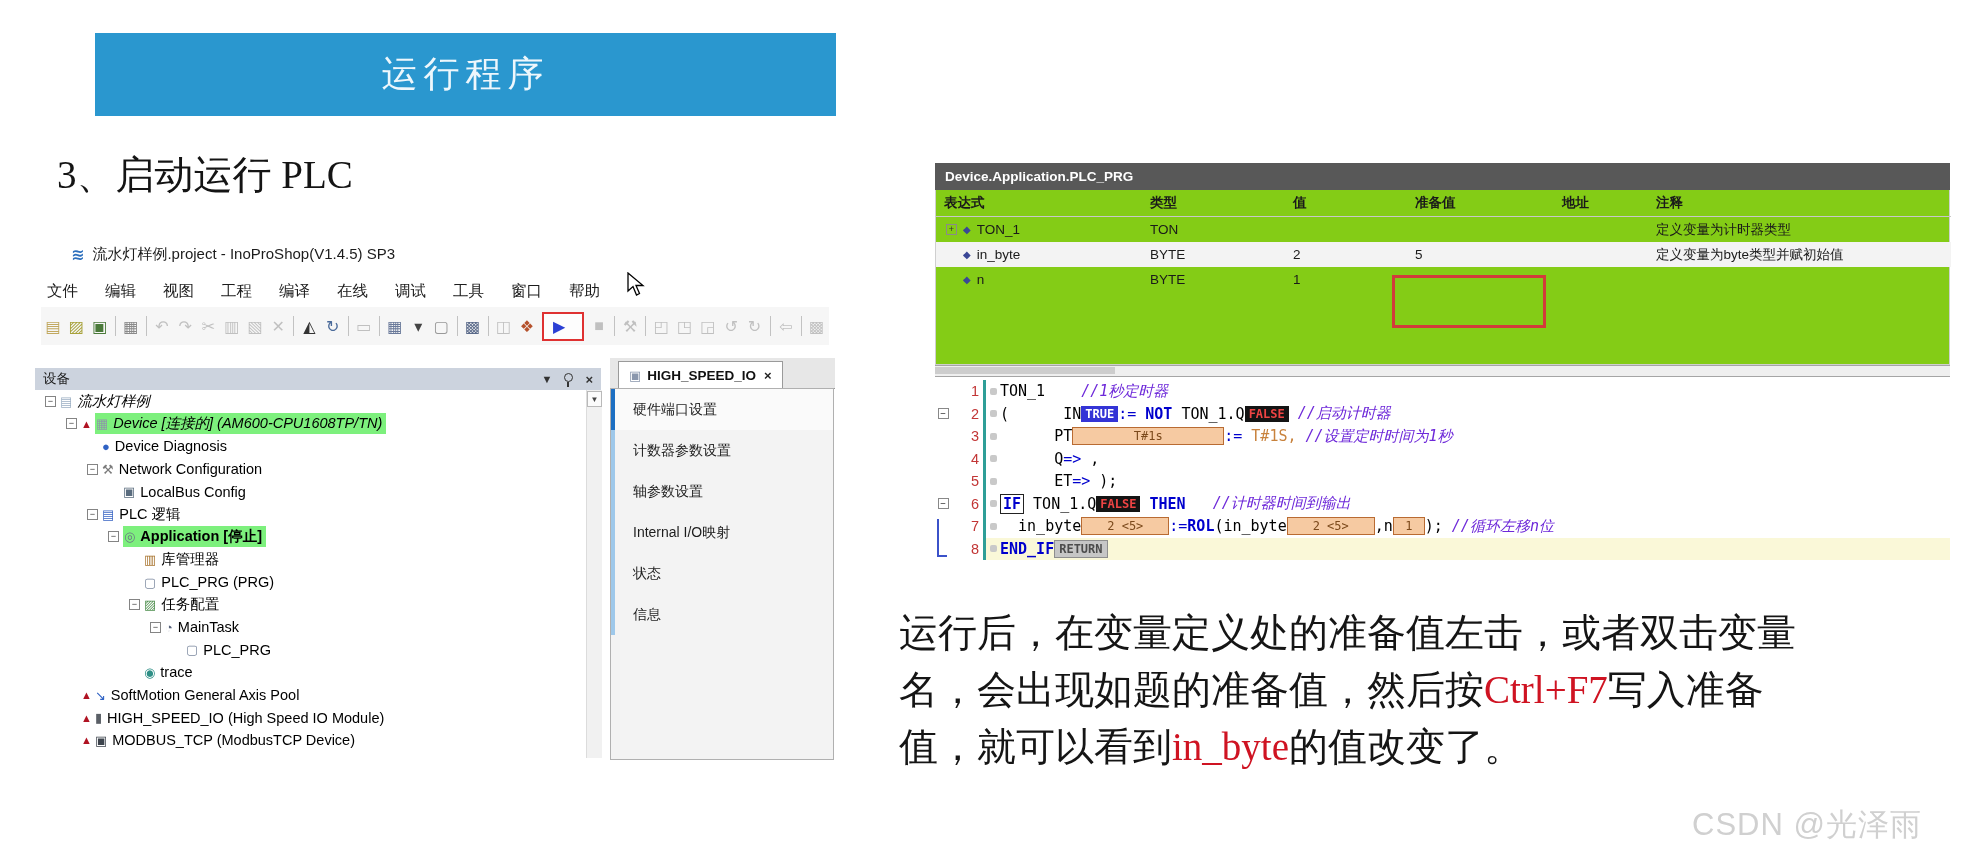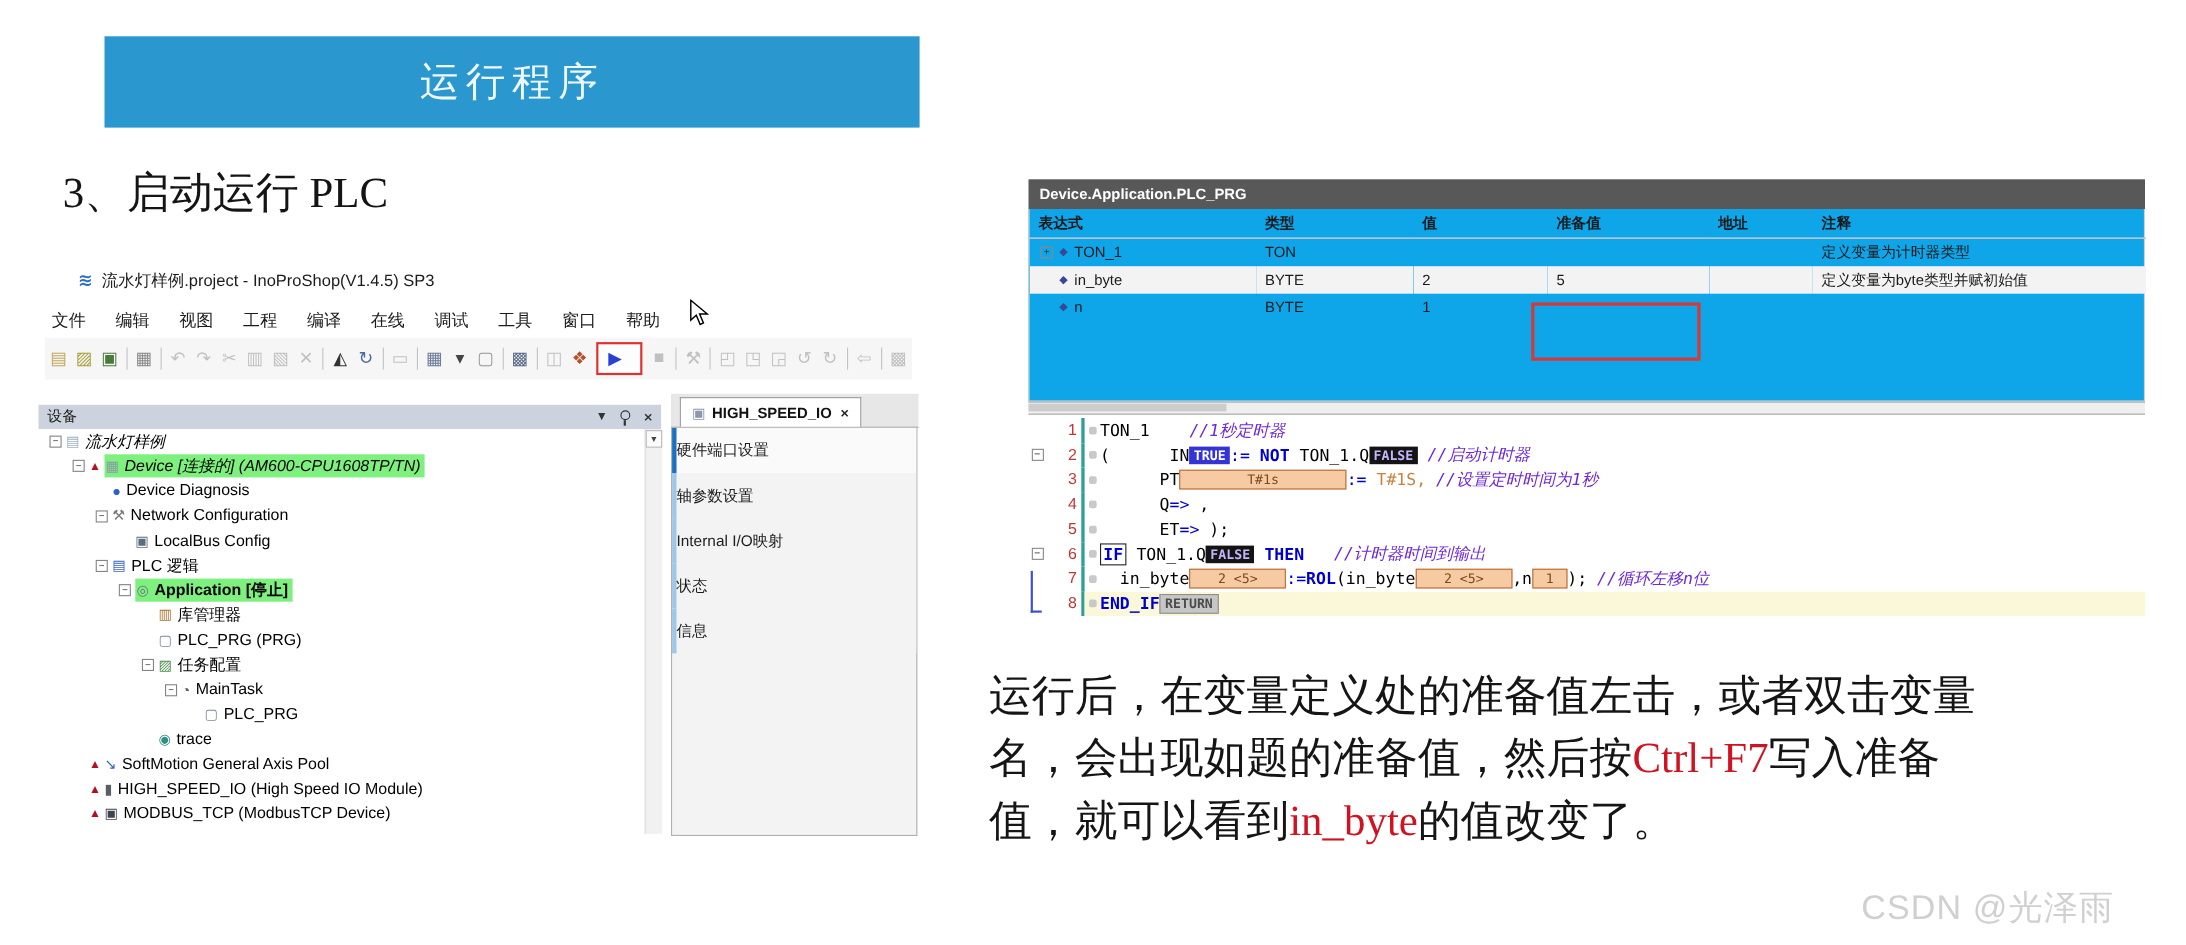--- a/index.html
+++ b/index.html
@@ -49,28 +49,28 @@
   .vsbtn{width:13px;height:14px;border:1px solid #b9b9b9;background:#fbfbfb;margin:1px auto;
          font-size:8px;color:#444;display:flex;align-items:center;justify-content:center}
 
   .tabstrip{position:absolute;left:575px;top:113px;width:225px;height:30px;background:#e7e7e7;border-bottom:1px solid #9a9a9a}
   .tab{position:absolute;left:8px;top:3px;height:27px;background:#fff;border:1px solid #9a9a9a;border-bottom:none;
        display:flex;align-items:center;gap:6px;padding:0 10px;font-size:13.5px;font-weight:bold;color:#111}
   .tabico{color:#8a97ad;font-size:13px;font-weight:normal}
   .tabclose{font-weight:bold;font-size:13px;color:#222;margin-left:2px}
   .sidelist{position:absolute;left:575px;top:143px;width:224px;height:372px;background:#f3f3f3;
             border:1px solid #b0b0b0;box-sizing:border-box}
-  .sitem{height:41px;display:flex;align-items:center;padding-left:0;font-size:14px;color:#1d1d1d;
+  .sitem{height:41px;display:flex;align-items:center;padding-left:18px;font-size:14px;color:#1d1d1d;
          border-left:4px solid #9ec8ea;background:#f3f3f3}
   .sitem.active{border-left-color:#1d6fc2;background:#fafafa}
 
   
   .watch{left:935px;top:163px;width:1015px;font-size:13.5px}
   .wtitle{height:27px;background:#585858;color:#fff;font-weight:bold;display:flex;align-items:center;padding-left:10px}
-  .wbody{border:1px solid #cfcfcf;border-top:none;background:#0ea5e9;position:relative}
+  .wbody{border:1px solid #cfcfcf;border-top:none;background:#84cc16;position:relative}
   table.wt{border-collapse:collapse;width:100%;table-layout:fixed}
   table.wt th{font-weight:600;text-align:left;height:26px;border-bottom:1px solid #c8c8c8;padding:0 0 0 8px;color:#1a1a1a}
   table.wt td{height:25px;padding:0 0 0 8px;color:#1a1a1a;overflow:hidden;white-space:nowrap}
   tr.shade td{background:#f3f3f3}
   .wexpr{display:flex;align-items:center;gap:6px;padding-left:2px}
   .wexp{width:11px;height:11px;border:1px solid #8a8a8a;font-size:9px;line-height:9px;text-align:center;color:#333;flex:none;box-sizing:border-box}
   .wexpsp{width:11px;flex:none}
   .vdia{color:#3a4796;font-size:10px;flex:none}
   .wempty{height:72px}
   .wredbox{position:absolute;left:457px;top:112px;width:148px;height:47px;border:3px solid #d23b3b;pointer-events:none}
@@ -91,21 +91,21 @@
   .cdot i{width:7px;height:7px;background:#c9c9c9;border-radius:2px;display:block}
   .ctext{display:flex;align-items:center;white-space:pre}
   .ctext span{white-space:pre}
   .kw{color:#0000cd;font-weight:bold}
   .kwbox{color:#0000cd;font-weight:bold;border:1px solid #222;padding:0 2px}
   .op{color:#0000cd}
   .id{color:#000}
   .cmt{color:#6d28d9;font-style:italic}
   .time{color:#c8823c}
   .vtrue{background:#3434d6;color:#fff;font-size:12px;font-weight:bold;padding:1px 4px}
-  .vfalse{background:#141414;color:#c4b5fd;font-size:12px;font-weight:bold;padding:1px 4px}
+  .vfalse{background:#141414;color:#ef4444;font-size:12px;font-weight:bold;padding:1px 4px}
   .mon{background:#f6caa2;border:1px solid #b96b32;color:#7c4a1c;font-size:12px;height:16px;
        display:inline-flex;align-items:center;justify-content:center}
   .ret{background:#c6c6c6;border:1px solid #8e8e8e;color:#4c4c4c;font-size:12px;font-weight:bold;padding:1px 4px}
   .cbracket{position:absolute;left:2px;width:8px;border-left:2px solid #3b52c9;border-bottom:2px solid #3b52c9}
 
   
   .note{left:899px;top:604px;width:905px;font-size:39px;line-height:57px;color:#151515;
         font-family:"Liberation Serif","DejaVu Serif",serif}
   .red{color:#cf1322}
 
@@ -284,20 +284,21 @@
 
   <div class="tabstrip">
     <div class="tab">
       <span class="tabico">▣</span>
       <span>HIGH_SPEED_IO</span>
       <span class="tabclose">×</span>
     </div>
   </div>
   <div class="sidelist">
       <div class="sitem active">硬件端口设置</div>
+      <div class="sitem">计数器参数设置</div>
       <div class="sitem">轴参数设置</div>
       <div class="sitem">Internal I/O映射</div>
       <div class="sitem">状态</div>
       <div class="sitem">信息</div>
     </div>
 </div>
 
 <div class="abs cursor">
   <svg width="20" height="26" viewBox="0 0 20 26">
     <polygon points="1,1 1,19 6,14.5 9.5,23 12.5,21.5 9,13.5 16,13.5" fill="#ffffff" stroke="#000000" stroke-width="1.3"></polygon>

